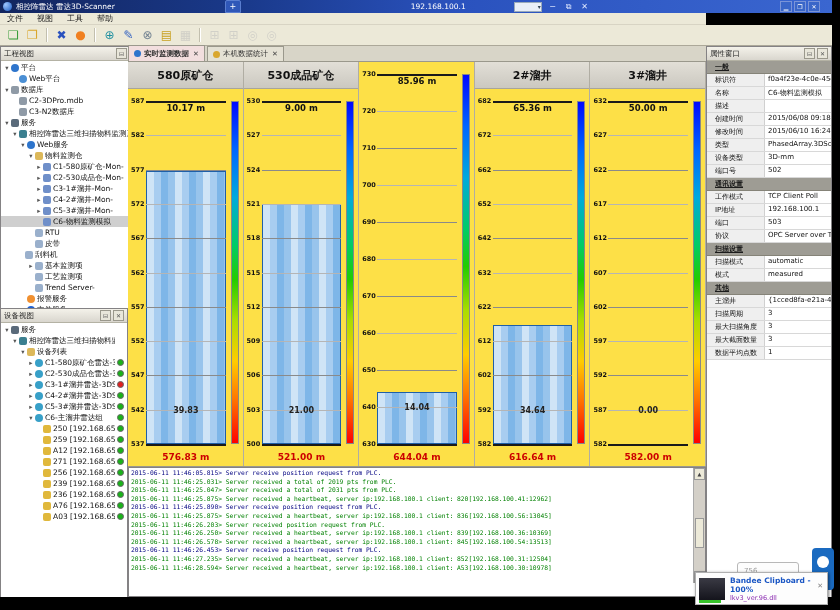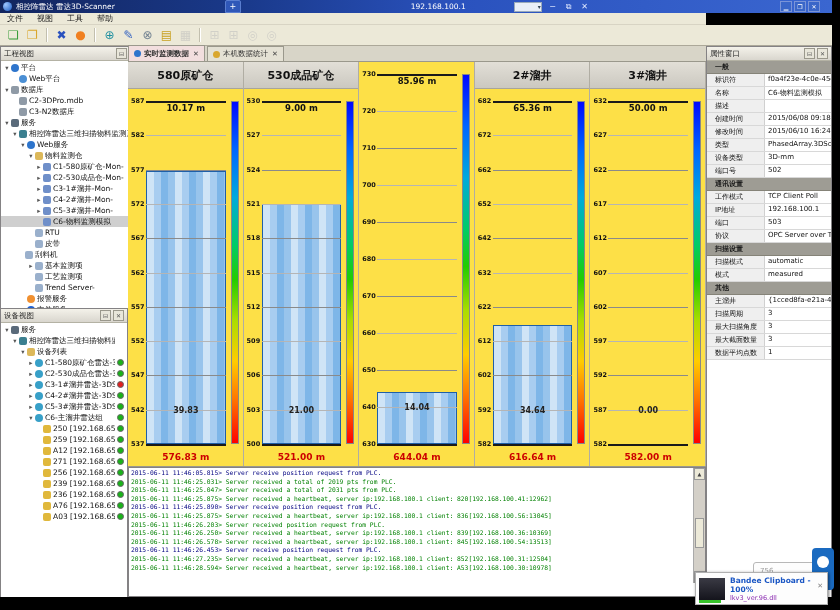--- a/index.html
+++ b/index.html
@@ -69,30 +69,30 @@
   
   .logbody{position:relative;height:calc(100% - 13px);background:#fff;overflow:hidden;}
   .loglines{position:absolute;left:2px;top:1px;right:12px;bottom:0;font-family:"DejaVu Sans Mono","Liberation Mono",monospace;
             font-size:6.3px;line-height:8.6px;white-space:nowrap;}
   .lg{color:#008000;}.lb{color:#000080;}
   .vscroll{position:absolute;right:0;top:0;bottom:0;width:11px;background:#d4d0c8;border-left:1px solid #aaa;}
   .vscroll .ar{height:10px;background:#ece9d8;border:1px solid #999;font-size:5px;color:#444;display:flex;align-items:center;justify-content:center;}
   .vscroll .th{position:absolute;left:1px;right:1px;top:50px;height:28px;background:#ece9d8;border:1px solid #999;}
   
   .pgrid{height:calc(100% - 13px);overflow:hidden;background:#fff;font-size:7px;color:#111;}
-  .psec{height:12px;background:#9e9c94;color:#1c1c1c;font-weight:bold;display:flex;align-items:center;padding-left:8px;border-bottom:1px solid #858378;}
+  .psec{height:12px;background:#9e9c94;color:#1c1c1c;font-weight:bold;display:flex;align-items:center;padding-left:8px;border-bottom:1px solid #858378;text-decoration:underline;}
   .prow{height:12px;display:flex;border-bottom:1px solid #d8d8d8;}
   .plab{width:58px;flex:0 0 58px;background:#efefef;border-right:1px solid #d0d0d0;padding:1px 0 0 8px;box-sizing:border-box;
         white-space:nowrap;overflow:hidden;}
   .pval{flex:1;padding:1px 0 0 3px;white-space:nowrap;overflow:hidden;background:#fff;}
   
   .blackband{position:absolute;left:0;bottom:0;width:840px;height:13px;background:#000;}
   .rightband{position:absolute;right:0;top:0;width:8px;height:610px;background:#000;}
   .sessionbox{position:absolute;left:737px;top:562px;width:62px;height:17px;background:#fdfdfd;border:1px solid #b8b8b8;
-              border-radius:3px;font-size:7px;color:#999;display:flex;align-items:center;padding-left:6px;box-sizing:border-box;margin-left:16px;}
+              border-radius:3px;font-size:7px;color:#999;display:flex;align-items:center;padding-left:6px;box-sizing:border-box;}
   .tvicon{position:absolute;left:812px;top:548px;width:22px;height:42px;background:#1a6ac0;border-radius:4px;}
   .tvicon:after{content:"";position:absolute;left:5px;top:8px;width:12px;height:12px;border-radius:50%;background:#fff;}
   .toast{position:absolute;left:695px;top:572px;width:133px;height:33px;background:#fdfdfd;border:1px solid #b0b0b0;
          box-shadow:1px 1px 3px rgba(0,0,0,.5);display:flex;align-items:center;padding:2px 3px;box-sizing:border-box;}
   .tthumb{width:26px;height:22px;background:linear-gradient(#3a3a44,#14141c);flex:0 0 26px;margin-right:5px;position:relative;}
   .tthumb:after{content:"";position:absolute;left:0;bottom:-3px;width:22px;height:3px;background:#36c32a;}
   .ttitle{font-size:7.5px;font-weight:bold;color:#1a56c4;line-height:9px;}
   .tsub{font-size:6.5px;color:#8a2ab0;}
   .tclose{position:absolute;right:4px;top:9px;font-size:7px;color:#888;}
 </style>

